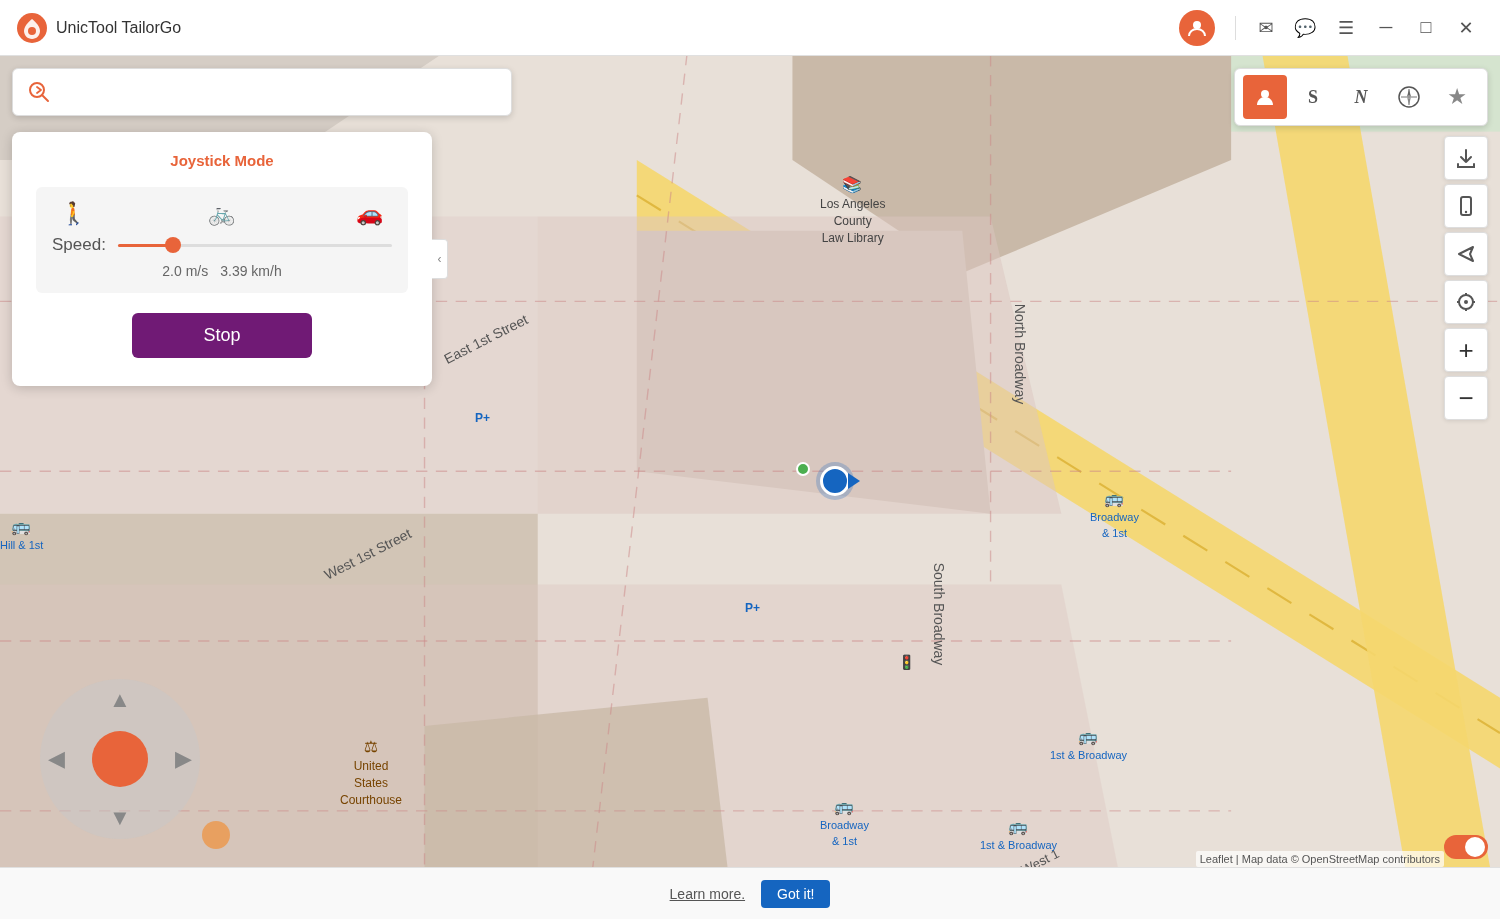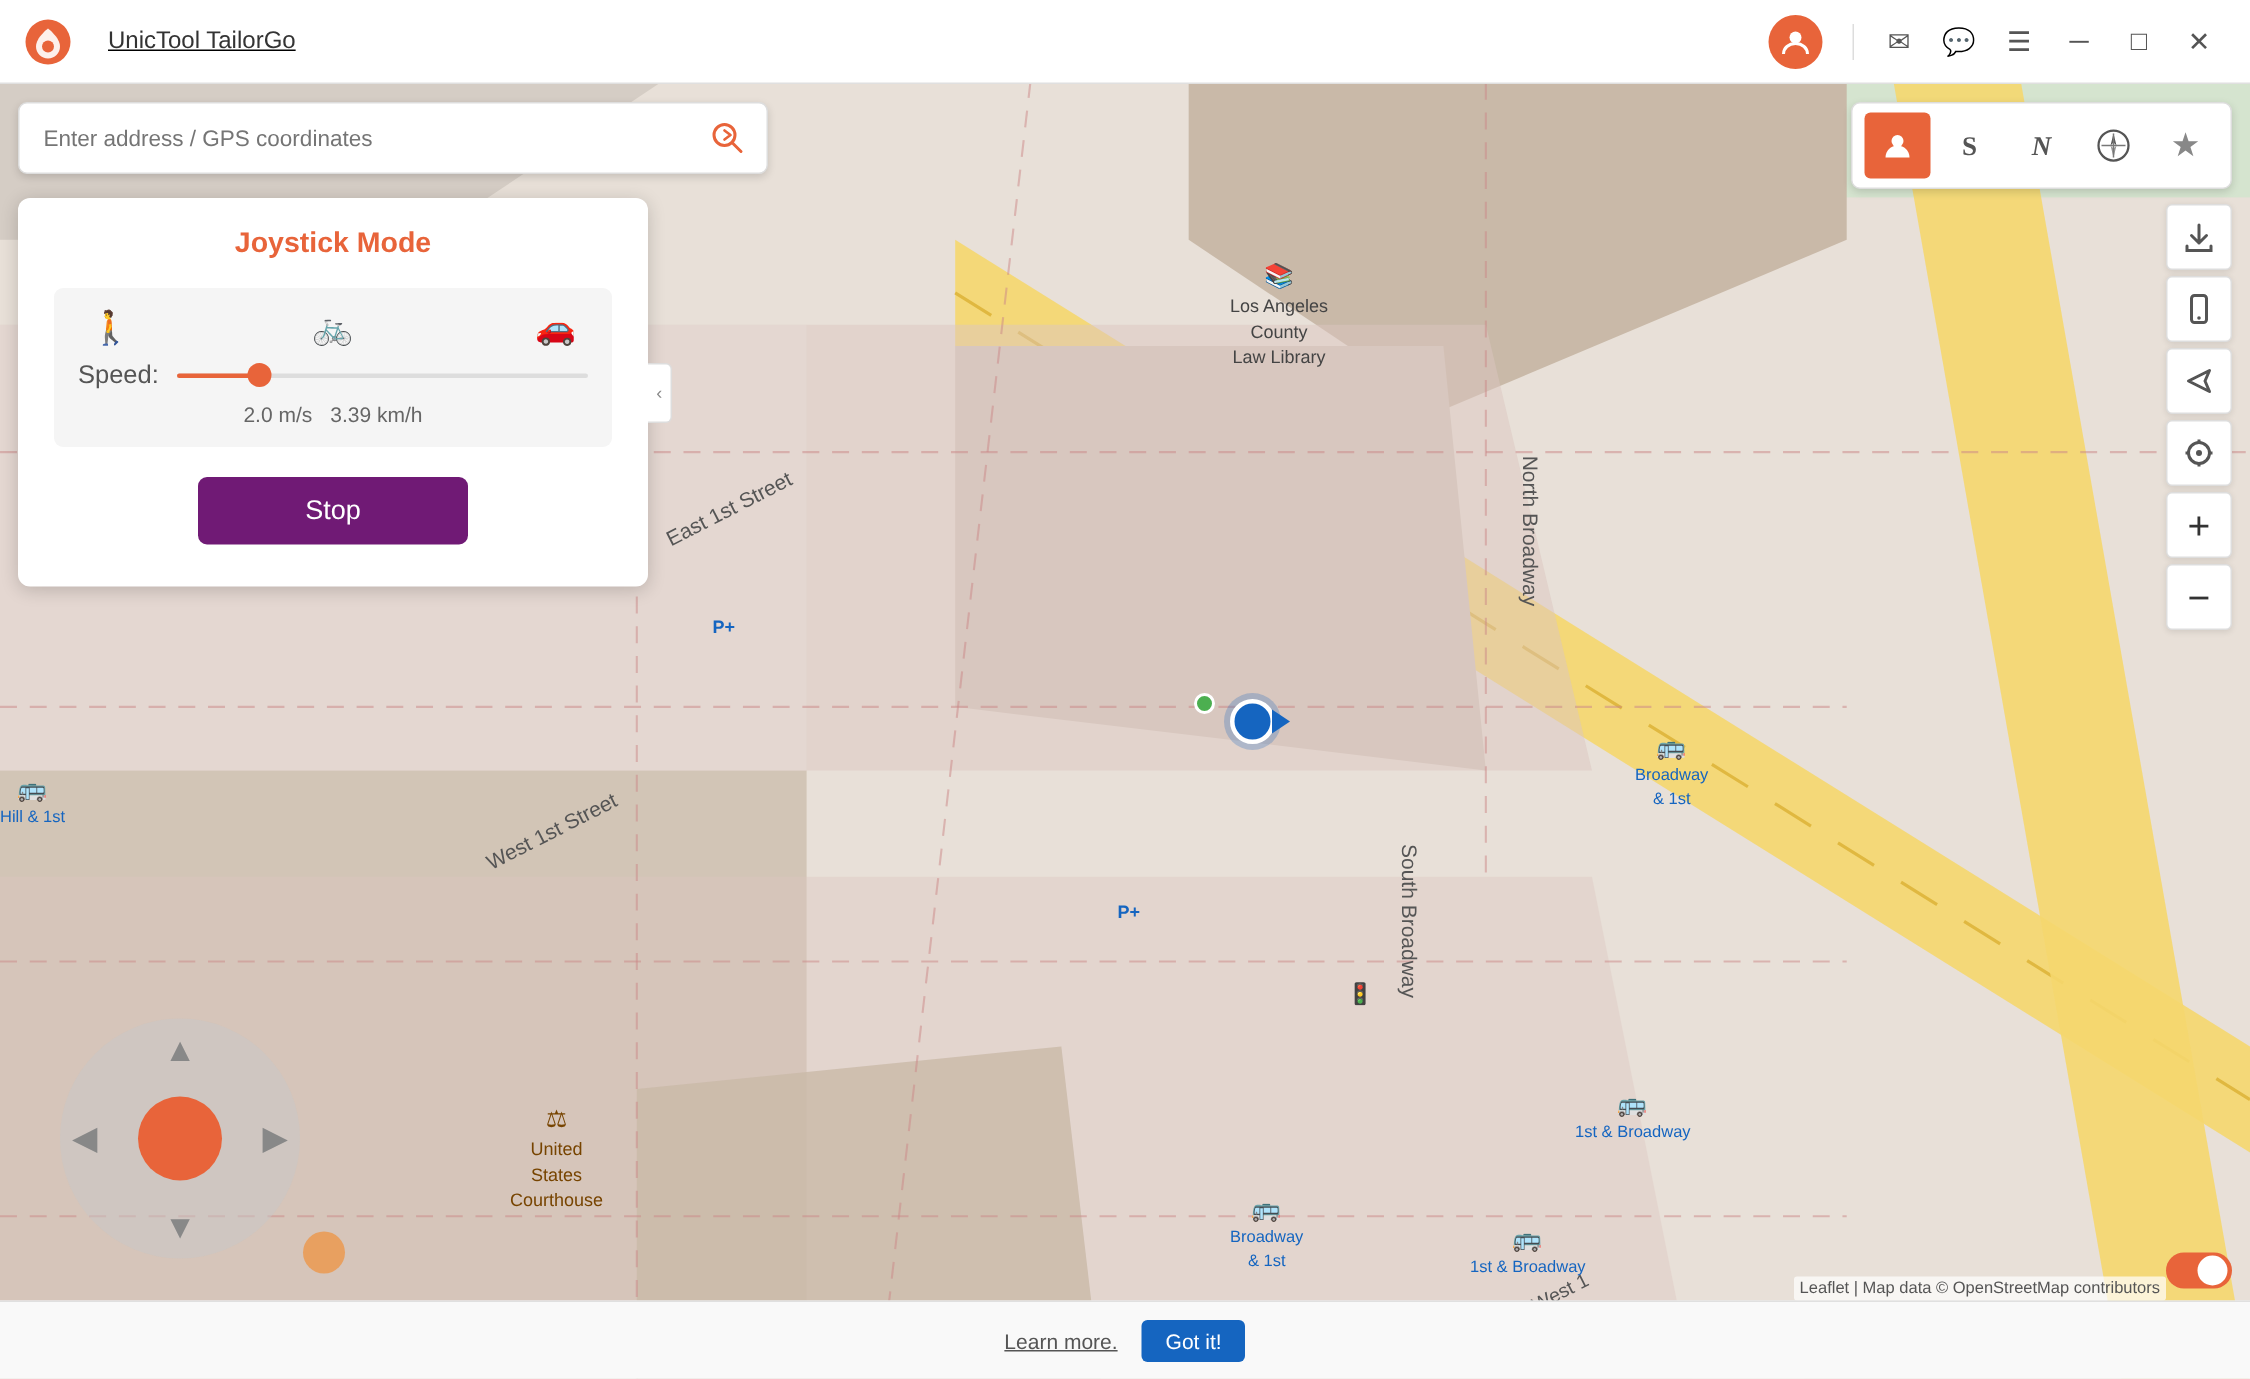--- a/index.html
+++ b/index.html
@@ -4,21 +4,21 @@
   <style>
     * { box-sizing: border-box; margin: 0; padding: 0; }
     body { width: 1500px; height: 919px; overflow: hidden; font-family: 'Segoe UI', Arial, sans-serif; background: #fff; }
 
     
     .title-bar {
       display: flex; align-items: center; justify-content: space-between;
       height: 56px; padding: 0 16px; background: #fff;
       border-bottom: 1px solid #e0e0e0; position: relative; z-index: 100;
     }
-    .title-bar-left { display: flex; align-items: center; gap: 24px; text-decoration: underline; }
+    .title-bar-left { display: flex; align-items: center; gap: 8px; }
     .title-bar-logo { width: 32px; height: 32px; }
     .title-bar-title { font-size: 16px; font-weight: 500; color: #333; }
     .title-bar-right { display: flex; align-items: center; gap: 4px; }
     .title-bar-btn {
       width: 36px; height: 36px; display: flex; align-items: center; justify-content: center;
       cursor: pointer; border-radius: 4px; font-size: 18px; color: #555;
       background: none; border: none;
     }
     .title-bar-avatar {
       width: 36px; height: 36px; border-radius: 50%; background: #e8643a;
@@ -67,21 +67,21 @@
     }
     .map-tool-btn.active { background: #e8643a; color: #fff; border-radius: 4px; }
 
     
     .joystick-panel {
       position: absolute; top: 76px; left: 12px; z-index: 60;
       background: #fff; border-radius: 8px; box-shadow: 0 2px 12px rgba(0,0,0,0.18);
       width: 420px; padding: 20px 24px 28px;
     }
     .panel-title {
-      text-align: center; color: #e8643a; font-size: 19px; font-weight: 600; margin-bottom: 18px;
+      text-align: center; color: #e8643a; font-size: 15px; font-weight: 600; margin-bottom: 18px;
     }
     .speed-section {
       background: #f5f5f5; border-radius: 6px; padding: 14px 16px; margin-bottom: 20px;
     }
     .speed-icons { display: flex; justify-content: space-between; align-items: center; padding: 0 8px; margin-bottom: 8px; }
     .speed-row { display: flex; align-items: center; gap: 12px; }
     .speed-label { font-size: 17px; color: #555; white-space: nowrap; }
     .speed-slider-wrap { flex: 1; position: relative; height: 20px; display: flex; align-items: center; }
     .speed-slider-track { width: 100%; height: 3px; background: #ddd; border-radius: 2px; position: relative; }
     .speed-slider-fill { width: 20%; height: 3px; background: #e8643a; border-radius: 2px; }
@@ -301,21 +301,20 @@
 
       <div style="position:absolute; top:-4px; left:-24px; width:14px; height:14px; background:#4CAF50; border-radius:50%; border:2px solid #fff;"></div>
 
       <div style="width:30px; height:30px; background:#1565C0; border:3px solid #fff; border-radius:50%; box-shadow:0 0 0 4px rgba(21,101,192,0.25); position:relative;">
       </div>
 
       <div style="position:absolute; top:7px; left:28px; width:0; height:0; border-top:8px solid transparent; border-bottom:8px solid transparent; border-left:12px solid #1565C0;"></div>
     </div>
 
     <div class="search-bar">
-      <input class="search-input" type="text" placeholder="Enter address / GPS coordinates" style="">
       <button class="search-go-btn">
         <svg width="22" height="22" viewBox="0 0 22 22" fill="none">
             <circle cx="9" cy="9" r="7" stroke="#e8643a" stroke-width="2"></circle>
             <path d="M14 14 L20 20" stroke="#e8643a" stroke-width="2" stroke-linecap="round"></path>
             <path d="M9 6 L13 9 L9 12" fill="none" stroke="#e8643a" stroke-width="1.8" stroke-linecap="round" stroke-linejoin="round"></path>
           </svg>
       </button>
     </div>
 
     <div class="map-toolbar">

